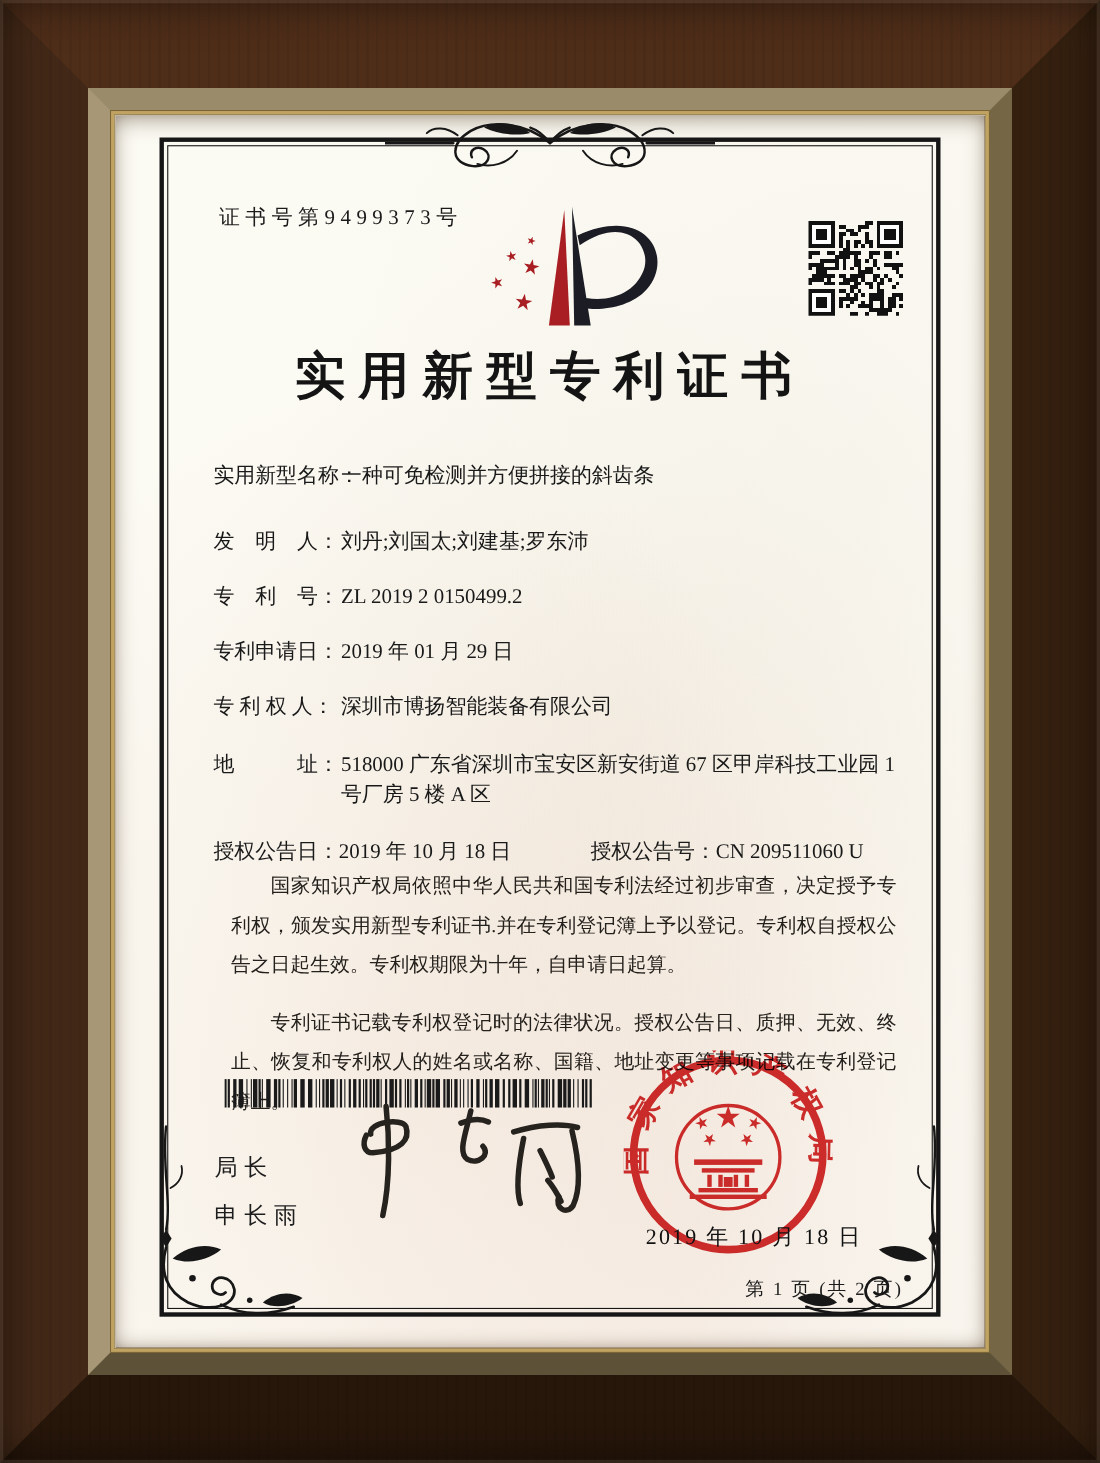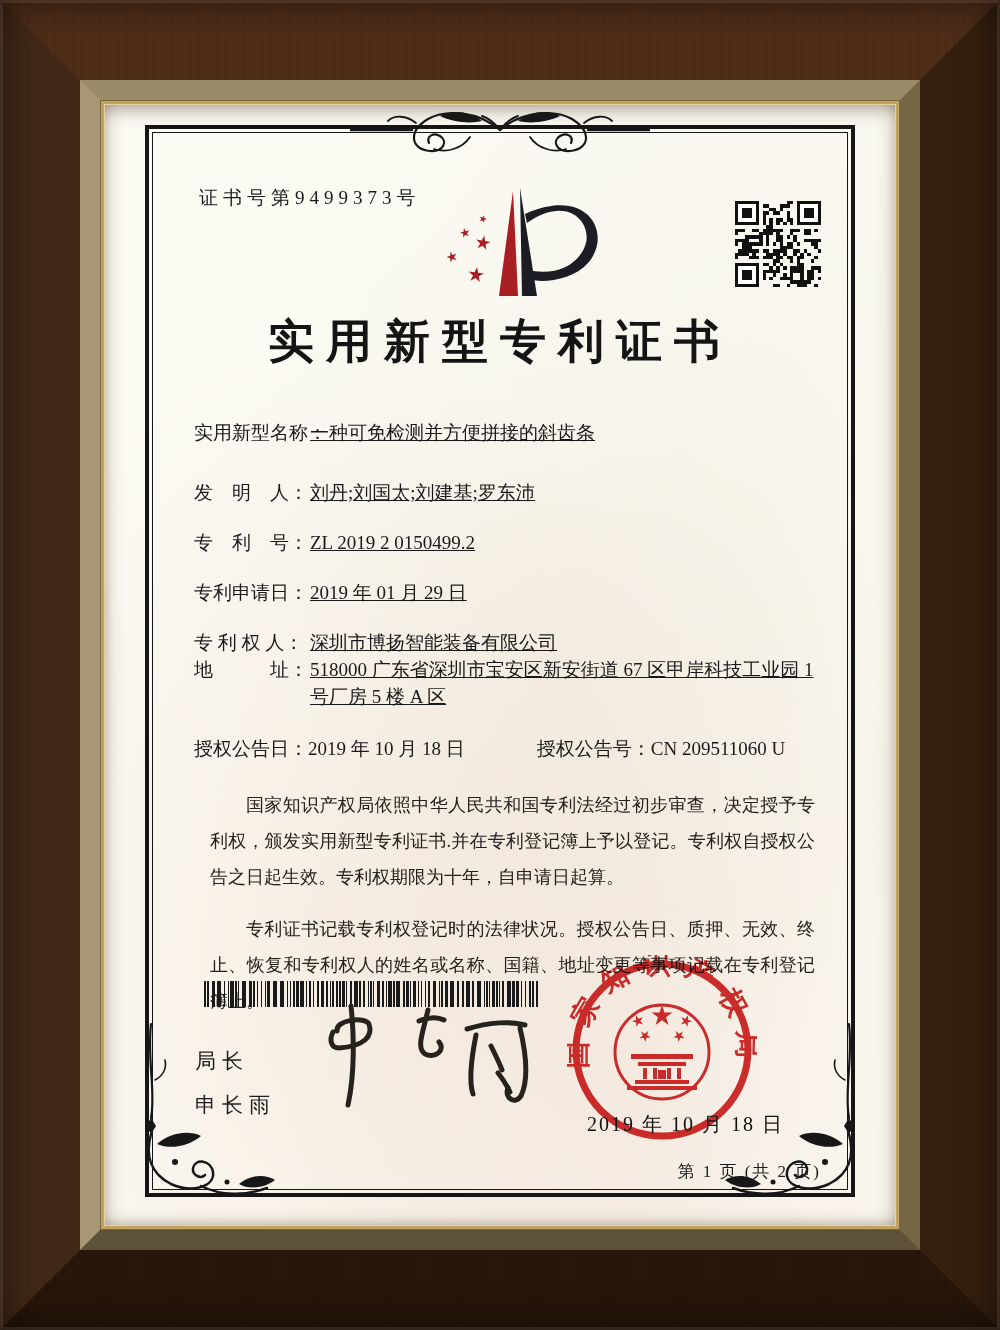--- a/index.html
+++ b/index.html
@@ -43,22 +43,22 @@
   .fl-br{right:-8px;bottom:-12px;transform:scaleX(-1);}
   
   .cert-no{position:absolute;left:26px;top:56px;font-size:19px;letter-spacing:5px;color:#1b1b1b;margin-left:24px;}
   .logo{position:absolute;left:292px;top:52px;}
   .qr{position:absolute;left:586px;top:72px;}
   .title{position:absolute;top:182px;left:0;right:0;text-align:center;
         font-size:46px;font-weight:600;letter-spacing:12px;color:#141414;}
   .fields{position:absolute;left:45px;top:290px;right:28px;color:#191919;}
   .frow{display:flex;font-size:19px;line-height:27px;}
   .frow .lbl{width:116px;flex:none;white-space:pre;}
-  .frow .val{flex:1;text-decoration:underline;}
-  .mb33{margin-bottom:33px}.mb23{margin-bottom:23px}.mb18{margin-bottom:0}.mb26{margin-bottom:25px}
+  .frow .val{flex:1;}
+  .mb33{margin-bottom:33px}.mb23{margin-bottom:23px}.mb18{margin-bottom:26px}.mb26{margin-bottom:25px}
   .grantrow{display:flex;font-size:19px;line-height:27px;}
   .grantrow .pair2{margin-left:72px;display:flex;}
   .paras{position:absolute;left:45px;top:642px;right:20px;color:#24201c;}
   .paras p{margin:16px;font-size:18px;line-height:36px;text-indent:2em;text-align:justify;}
   .barcode{position:absolute;left:55px;top:852px;}
   .sig-title{position:absolute;left:46px;top:918px;font-size:21px;letter-spacing:6px;color:#1d1d1d;}
   .sig-name{position:absolute;left:46px;top:962px;font-size:21px;letter-spacing:6px;color:#1d1d1d;}
   .signature{position:absolute;left:150px;top:868px;}
   .seal{position:absolute;left:418px;top:826px;mix-blend-mode:multiply;opacity:.92;}
   .seal-date{position:absolute;left:438px;top:982px;font-size:20px;letter-spacing:2px;color:#111;z-index:5;}

